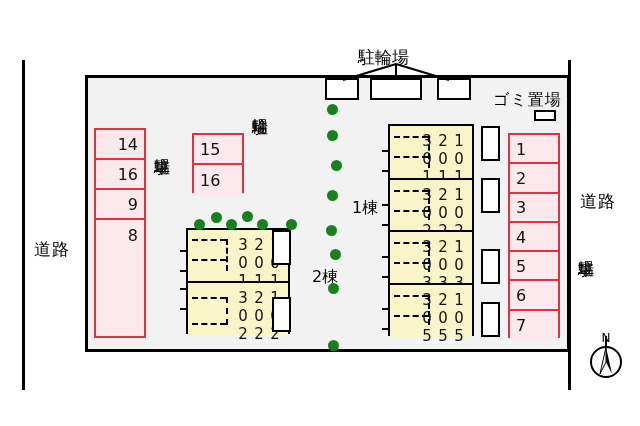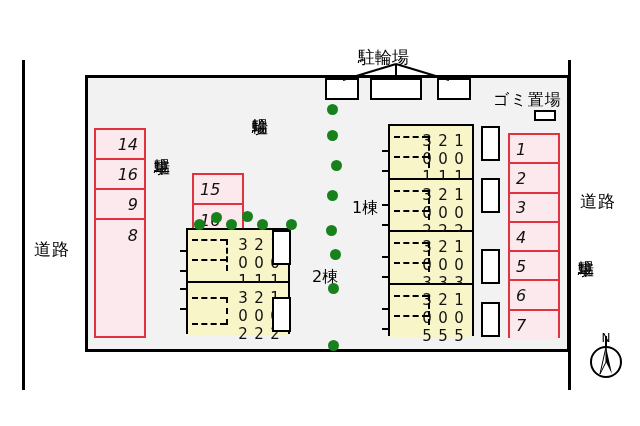--- a/index.html
+++ b/index.html
@@ -50,35 +50,34 @@
   .stall-col{
     border:2px solid #e1323f;
     box-sizing:border-box;
     background:#fbe9ed;
   }
   .stall{
     border-bottom:2px solid #e1323f;
     box-sizing:border-box;
     background:#fbe9ed;
     position:relative;
-    font-style:italic;
   }
   .stall:last-child{border-bottom:none;}
   .stall span{
     position:absolute;right:6px;top:50%;
     transform:translateY(-50%);
     font-size:16px;color:#111;
   }
 
   
   #stalls-left{left:94px;top:128px;width:52px;height:210px;}
   #stalls-left .stall{height:30px;}
 
   
-  #stalls-mid{left:192px;top:133px;width:52px;height:60px;margin-top:40px;}
+  #stalls-mid{left:192px;top:133px;width:52px;height:60px;}
   #stalls-mid .stall{height:30px;}
   #stalls-mid .stall span{left:6px;right:auto;}
 
   
   #stalls-right{left:508px;top:133px;width:52px;height:205px;}
   #stalls-right .stall{height:29.3px;}
   #stalls-right .stall span{left:6px;right:auto;}
 
   
   .bldg{

